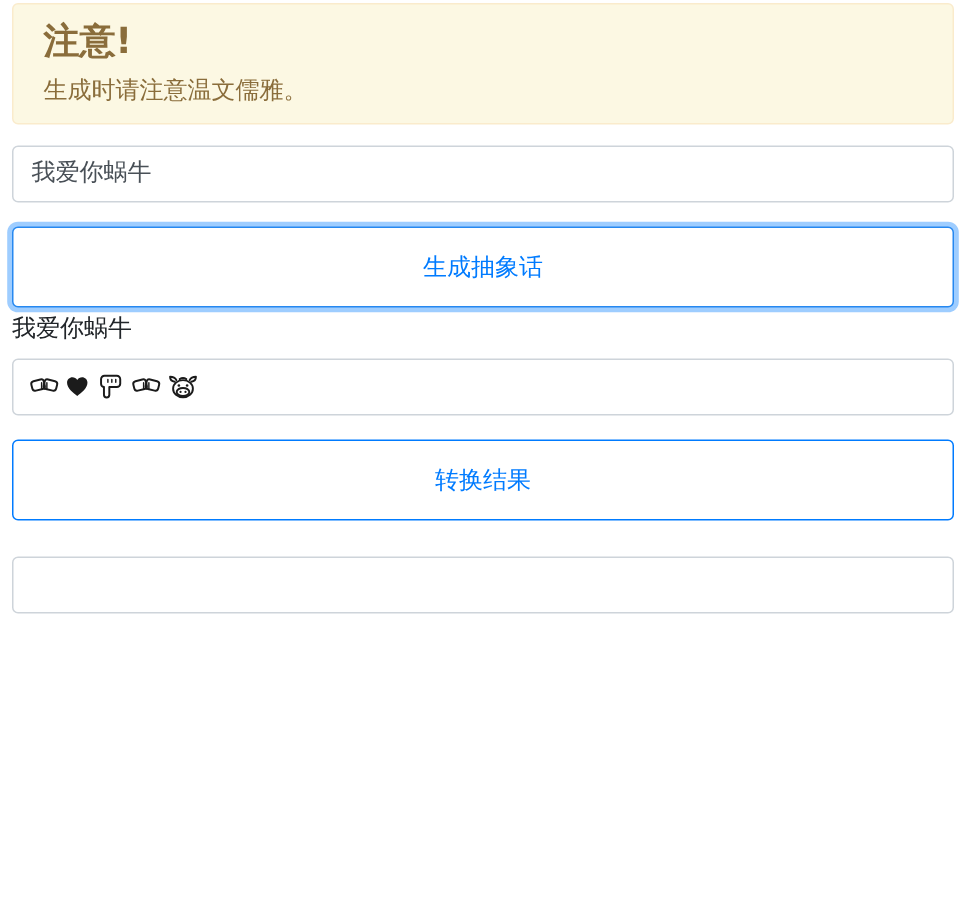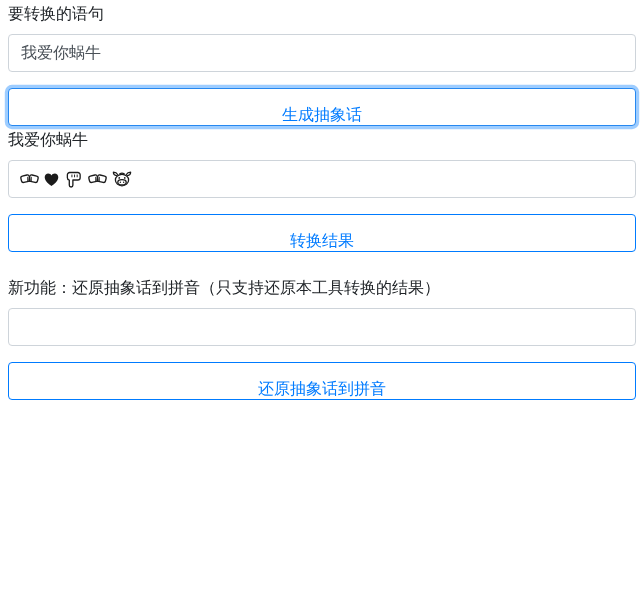--- a/index.html
+++ b/index.html
@@ -54,21 +54,21 @@
     gap: 3px;
     padding: 6px 10px;
     color: #212529;
   }
   .emoji { display: inline-flex; align-items: center; color: #1b1b1b; }
   .emoji svg { display: block; }
 
   .btn {
     display: block;
     width: 100%;
-    height: 38px;
+    height: 54px;
     padding: 16px 12px;
     font-size: 16px;
     font-family: inherit;
     text-align: center;
     color: #007bff;
     background: #ffffff;
     border: 1px solid #007bff;
     border-radius: 4px;
     cursor: pointer;
     margin-bottom: 2px;
@@ -79,23 +79,26 @@
     outline: none;
   }
 
   .restore-section { margin-top: 24px; margin-bottom: 16px; }
 </style>
 </head>
 <body>
 
 <main>
 
+  <div class="alert">
+    <h4>注意!</h4>
+    <p>生成时请注意温文儒雅。</p>
+  </div>
 
   <div class="form-group">
-    <label>要转换的语句</label>
     <input class="form-control" type="text" value="我爱你蜗牛" style="">
   </div>
 
   <button class="btn btn-focus" type="button">生成抽象话</button>
 
   <div class="form-group">
     <label>我爱你蜗牛</label>
     <div class="form-control result-box">
         <span class="emoji">
   <svg width="21" height="21" viewBox="0 0 24 24" fill="none" stroke="currentColor" stroke-width="1.5" stroke-linejoin="round" stroke-linecap="round">
@@ -136,19 +139,17 @@
               <circle cx="13.8" cy="15.6" r="0.8"></circle>
     </g>
   </svg>
 </span>
       </div>
   </div>
 
   <button class="btn" type="button">转换结果</button>
 
   <div class="restore-section">
-    <label>新功能：还原抽象话到拼音（只支持还原本工具转换的结果）</label>
     <input class="form-control" type="text" value="" style="">
   </div>
 
-  <button class="btn" type="button">还原抽象话到拼音</button>
 
 </main>
 
 </body></html>

